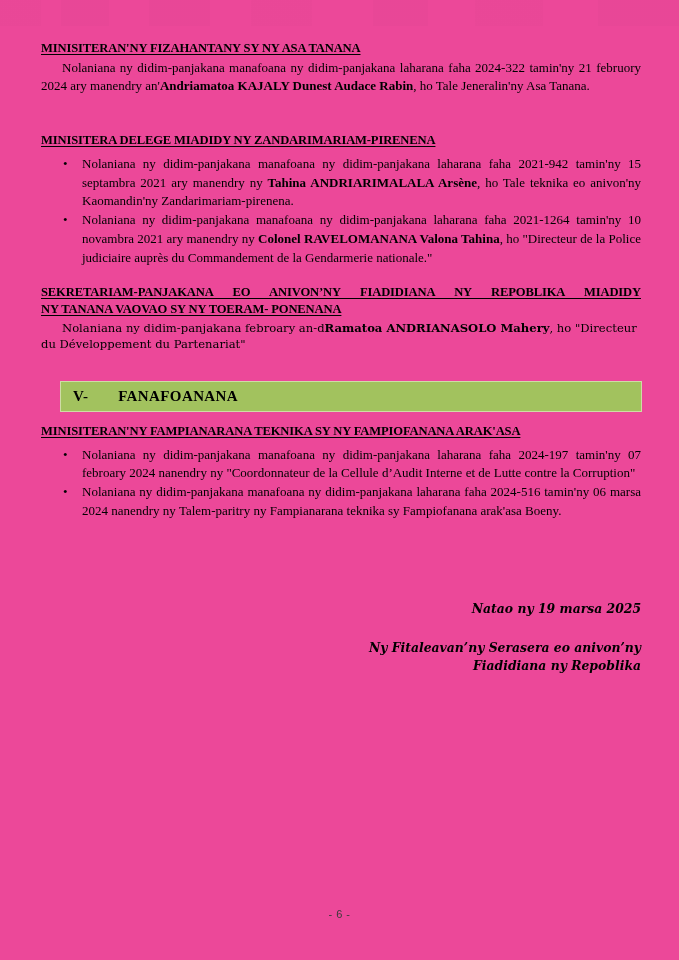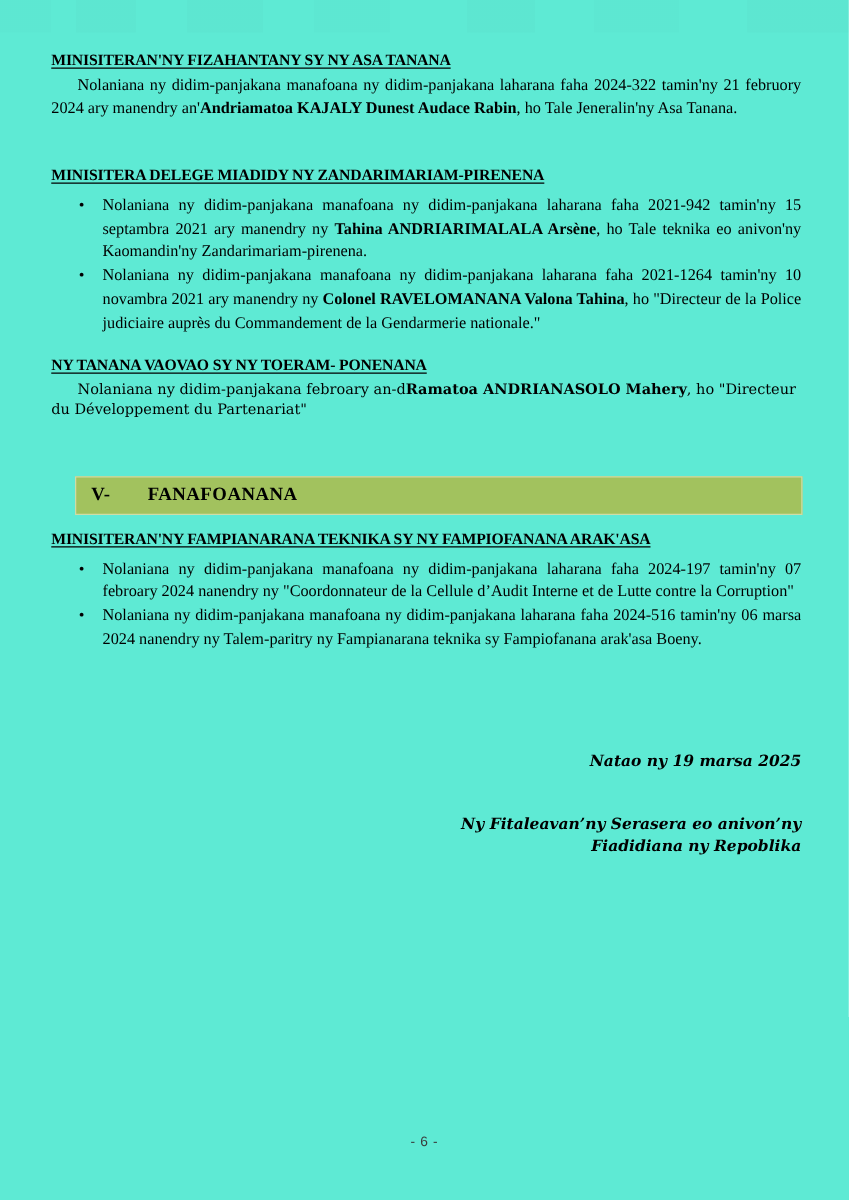--- a/index.html
+++ b/index.html
@@ -12,21 +12,21 @@
     height: 960px;
     position: relative;
     font-family: "Liberation Serif", "DejaVu Serif", serif;
     color: #000000;
     overflow: hidden;
   }
 
   .page {
     position: absolute;
     inset: 0;
-    background: #5eead4;
+    background: #ec4899;
     padding: 0;
   }
 
   
   .scan-noise {
     position: absolute;
     top: 0; left: 0; right: 0;
     height: 26px;
     background:
       linear-gradient(90deg,
@@ -152,21 +152,21 @@
     top: 600px;
     width: 320px;
     text-align: right;
     font-family: "DejaVu Serif", "Liberation Serif", serif;
     font-weight: bold;
     font-style: italic;
     font-size: 12.4px;
     line-height: 1.45;
   }
   .signature-block .date-line {
-    margin-bottom: 32px;
+    margin-bottom: 21px;
   }
   .signature-block .org-line-1,
   .signature-block .org-line-2 {
     display: block;
   }
 
   .page-number {
     position: absolute;
     left: 0;
     right: 0;
@@ -196,20 +196,21 @@
         <span class="bullet-dot">•</span>
         <span class="li-text"><span>Nolaniana ny didim-panjakana manafoana ny didim-panjakana laharana faha 2021-942 tamin'ny 15 septambra 2021 ary manendry ny </span><b>Tahina ANDRIARIMALALA Arsène</b><span>, ho Tale teknika eo anivon'ny Kaomandin'ny Zandarimariam-pirenena.</span></span>
       </li>
       <li>
         <span class="bullet-dot">•</span>
         <span class="li-text"><span>Nolaniana ny didim-panjakana manafoana ny didim-panjakana laharana faha 2021-1264 tamin'ny 10 novambra 2021 ary manendry ny </span><b>Colonel RAVELOMANANA Valona Tahina</b><span>, ho "Directeur de la Police judiciaire auprès du Commandement de la Gendarmerie nationale."</span></span>
       </li>
     </ul>
 
     <h2 class="section-heading stretch" style="margin-top:17px;">
+      <span class="ln">SEKRETARIAM-PANJAKANA EO ANIVON’NY FIADIDIANA NY REPOBLIKA MIADIDY</span>
       <span class="ln last">NY TANANA VAOVAO SY NY TOERAM- PONENANA</span>
     </h2>
     <p class="body-para alt"><span>Nolaniana ny didim-panjakana febroary an-d</span><b>Ramatoa ANDRIANASOLO Mahery</b><span>, ho "Directeur du Développement du Partenariat"</span></p>
 
   </div>
 
   <div class="green-banner" style="background: rgb(162, 194, 94);">
     <span class="roman">V-</span>
     <span class="banner-title">FANAFOANANA</span>
   </div>

